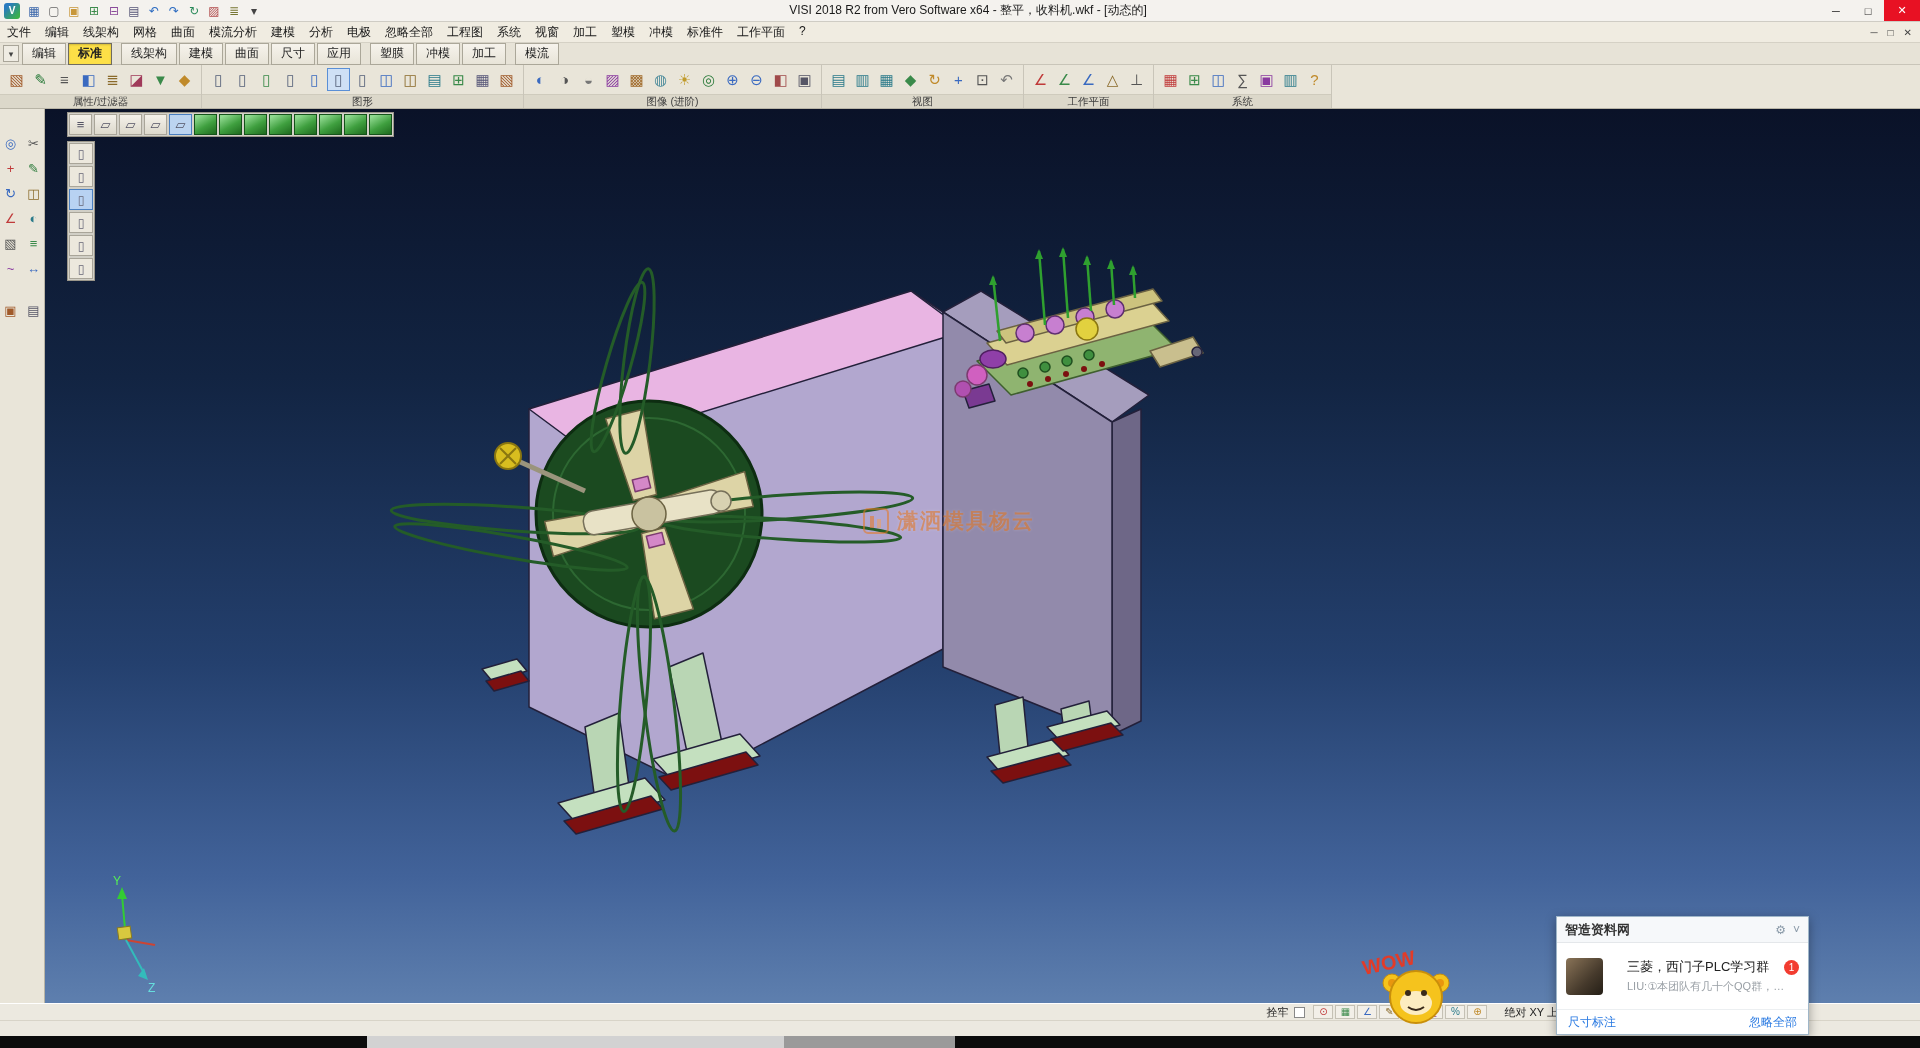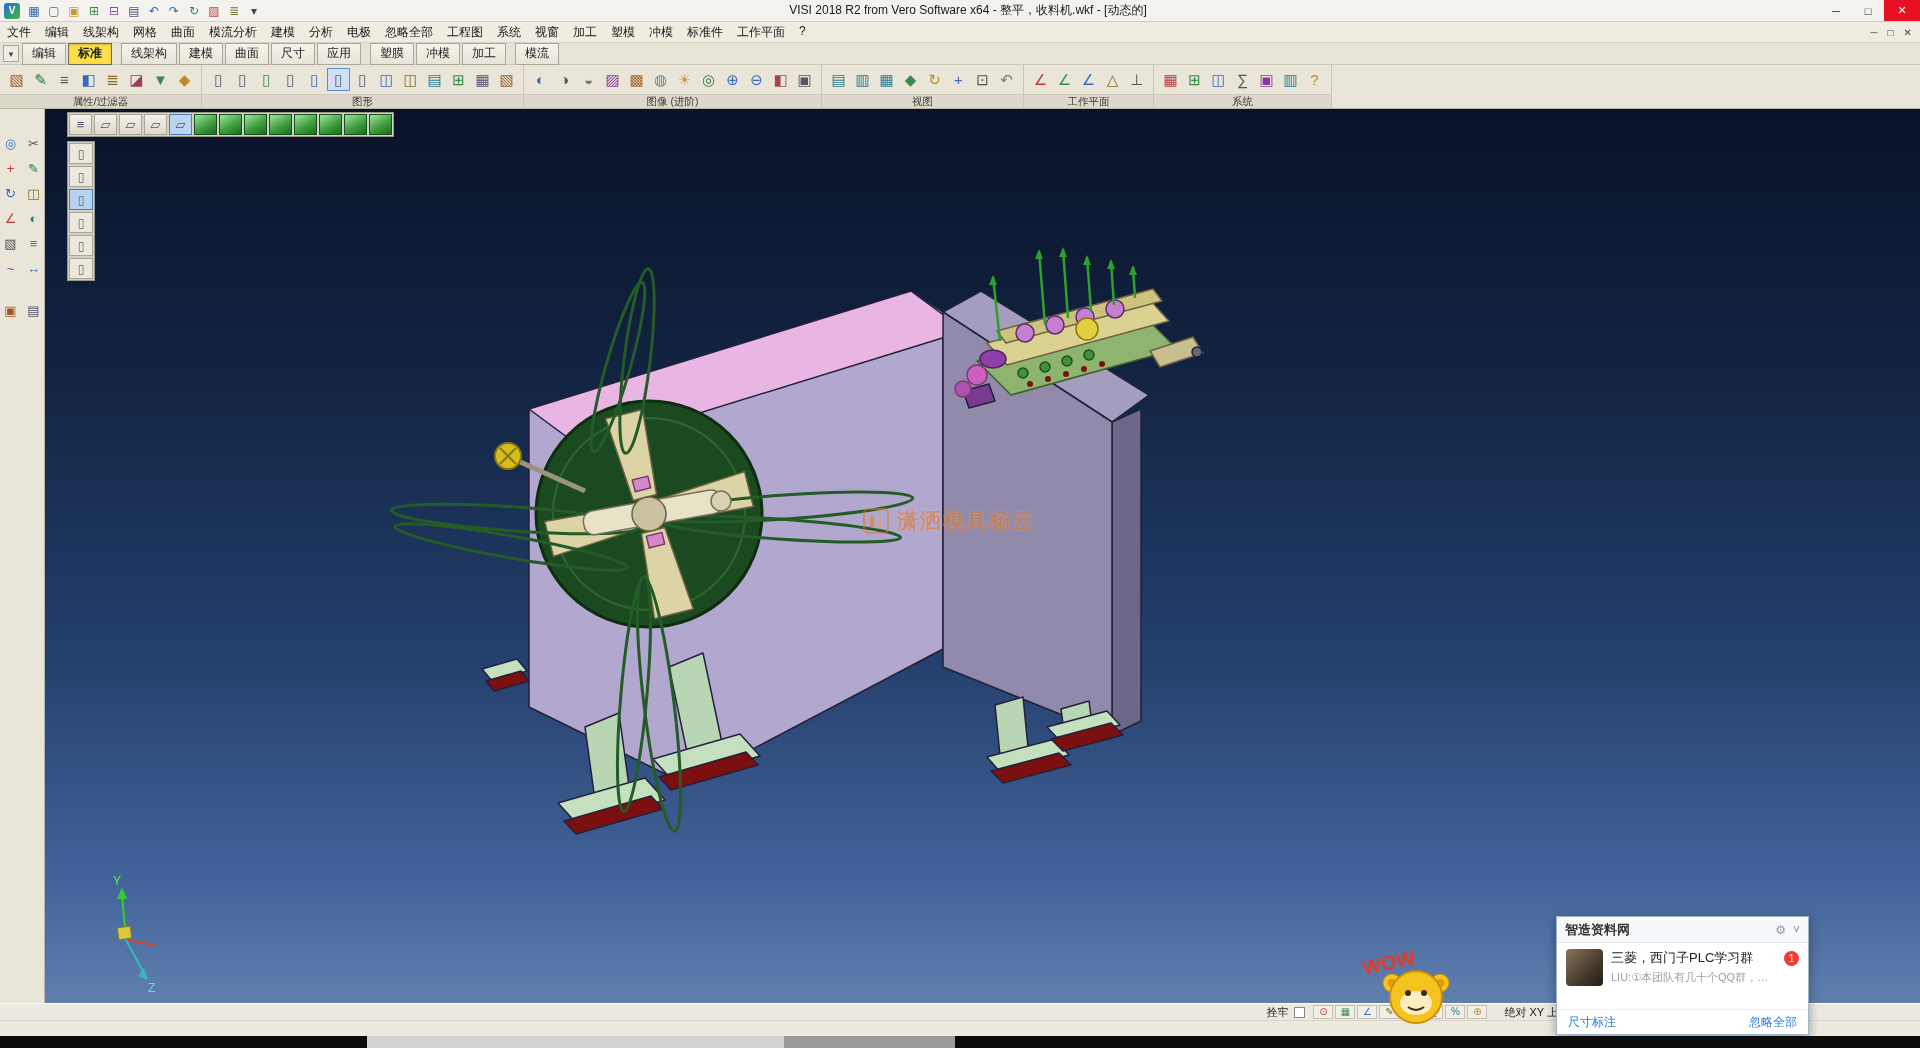--- a/index.html
+++ b/index.html
@@ -113,21 +113,21 @@
   .tseg2 { position:absolute; left:784px; top:0; width:171px; height:12px; background:#9a9a9a; }
 
   
   .popup { position:absolute; left:1556px; top:916px; width:253px; height:119px; background:#fff;
            border:1px solid #9fb6c8; box-shadow:0 3px 10px rgba(0,0,0,.35); z-index:60;
            display:flex; flex-direction:column; }
   .phead { height:26px; display:flex; align-items:center; padding:0 8px; background:#f6f8fa;
            border-bottom:1px solid #e4e7ea; }
   .ptitle { font-weight:bold; color:#333; font-size:13px; flex:1; }
   .pico { color:#8a9aa8; margin-left:7px; font-size:12px; }
-  .pbody { flex:1; display:flex; padding:6px 9px; gap:8px; align-items:flex-start; }
+  .pbody { flex:1; display:flex; padding:6px 9px; gap:24px; align-items:center; }
   .pavatar { width:37px; height:37px; border-radius:4px; flex:0 0 auto;
              background:linear-gradient(135deg,#8a7458,#463a2c 60%,#241e16); }
   .pcol { flex:1; min-width:0; }
   .prow1 { display:flex; align-items:center; gap:4px; }
   .pmsgtitle { font-size:13px; color:#222; flex:1; white-space:nowrap; overflow:hidden; }
   .pbadge { width:15px; height:15px; border-radius:50%; background:#f23c30; color:#fff;
             font-size:10px; display:flex; align-items:center; justify-content:center; flex:0 0 auto; }
   .ppreview { font-size:11px; color:#9aa0a6; margin-top:3px; white-space:nowrap; overflow:hidden; }
   .pfoot { height:25px; border-top:1px solid #eceff1; display:flex; align-items:center; padding:0 11px; }
   .plink { color:#2a7ae2; font-size:12px; }

